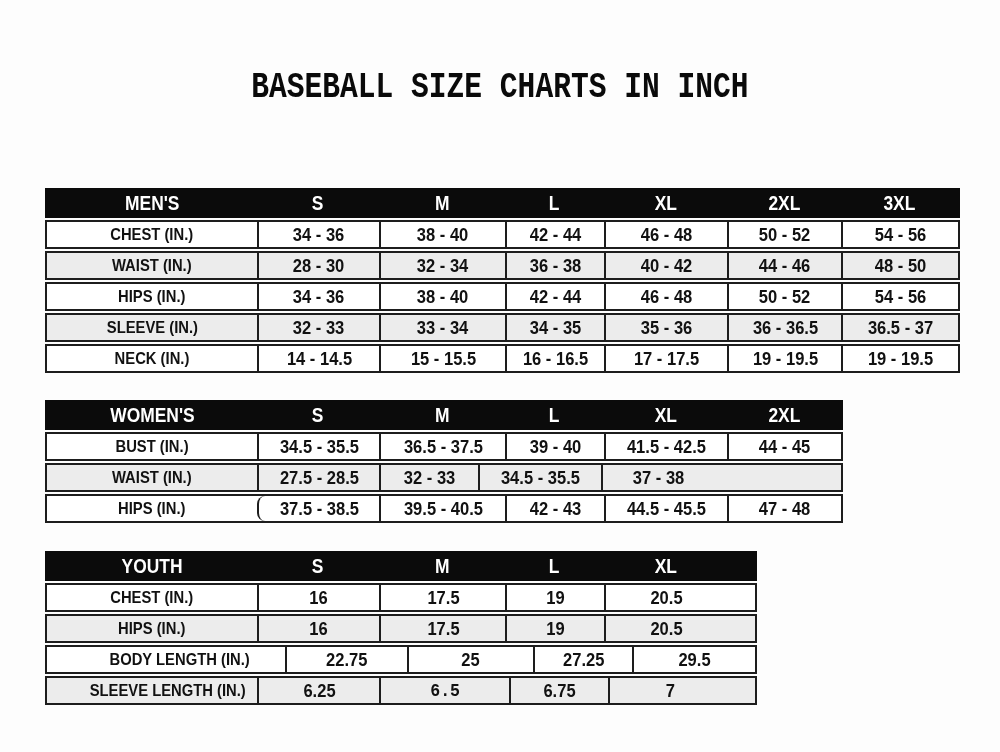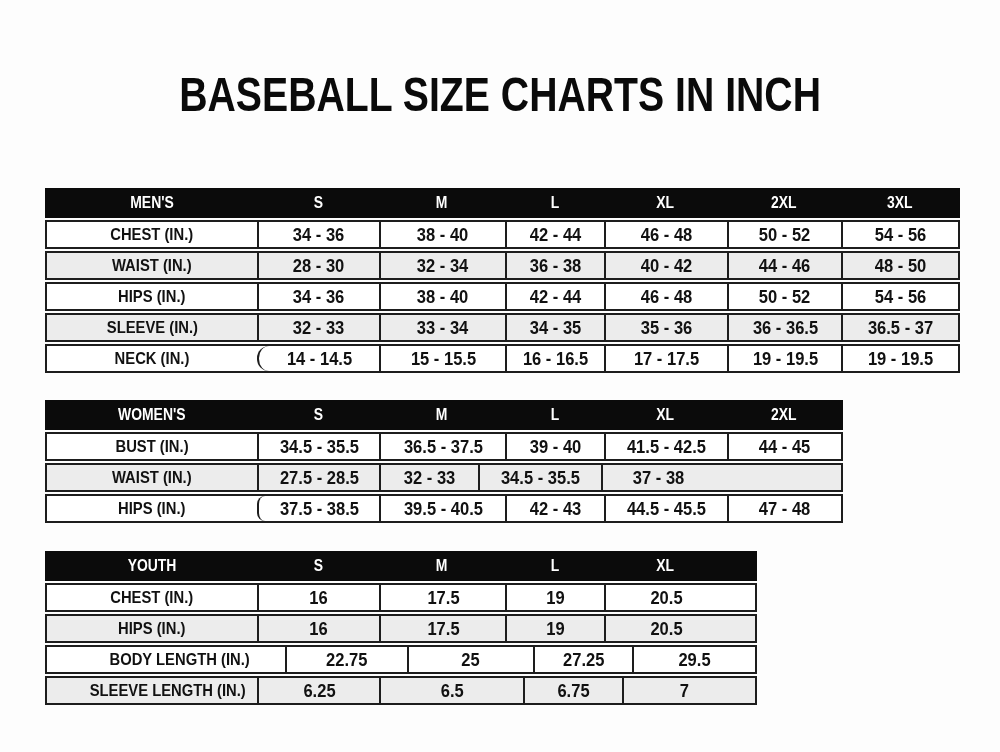--- a/index.html
+++ b/index.html
@@ -17,45 +17,46 @@
     position:relative;
     background:var(--page-bg);
     font-family:"Liberation Sans","DejaVu Sans",sans-serif;
     color:var(--ink);
     overflow:hidden;
   }
   .title{
     position:absolute;
     top:66px; left:0; right:0;
     text-align:center;
-    font-size:49px;
+    font-size:37px;
     font-weight:bold;
     white-space:nowrap;
     color:#0a0a0a;
+    font-family:Liberation Mono, monospace;
   }
   .title .cond{ transform:scaleX(0.80); }
   .cond{
     display:inline-block;
     transform:scaleX(0.87);
     transform-origin:center center;
     white-space:nowrap;
   }
   .size-table{
     position:absolute;
     left:45px;
   }
   .t-head{
     display:flex;
     height:30px;
     background:var(--header-bg);
     color:var(--header-fg);
     border:2px solid var(--header-bg);
   }
   .t-head .cell{
-    font-size:16px;
+    font-size:20px;
     font-weight:bold;
     border-left:none;
   }
   .t-row{
     display:flex;
     height:29px;
     margin-top:2px;
     background:var(--row-bg);
     border:2px solid var(--border);
   }
@@ -191,21 +192,21 @@
           <span class="cond">36 - 36.5</span>
         </div>
         <div class="cell" style="width: 117px;">
           <span class="cond">36.5 - 37</span>
         </div>
       </div>
       <div class="t-row">
         <div class="cell label-cell" style="width: 210px;">
           <span class="cond">NECK (IN.)</span>
         </div>
-        <div class="cell" style="width: 122px; border-radius: 12px;">
+        <div class="cell" style="width: 122px;">
           <span class="cond">14 - 14.5</span>
         </div>
         <div class="cell" style="width: 126px;">
           <span class="cond">15 - 15.5</span>
         </div>
         <div class="cell" style="width: 99px;">
           <span class="cond">16 - 16.5</span>
         </div>
         <div class="cell" style="width: 123px;">
           <span class="cond">17 - 17.5</span>
@@ -366,21 +367,21 @@
           <span class="cond">29.5</span>
         </div>
       </div>
       <div class="t-row alt">
         <div class="cell label-cell" style="width: 210px; padding-left: 32px;">
           <span class="cond">SLEEVE LENGTH (IN.)</span>
         </div>
         <div class="cell" style="width: 122px;">
           <span class="cond">6.25</span>
         </div>
-        <div class="cell" style="width: 144px;">
+        <div class="cell" style="width: 130px; font-family: Liberation Mono, monospace;">
           <span class="cond">6.5</span>
         </div>
         <div class="cell" style="width: 99px;">
           <span class="cond">6.75</span>
         </div>
         <div class="cell" style="width: 123px;">
           <span class="cond">7</span>
         </div>
       </div>
     </div>

